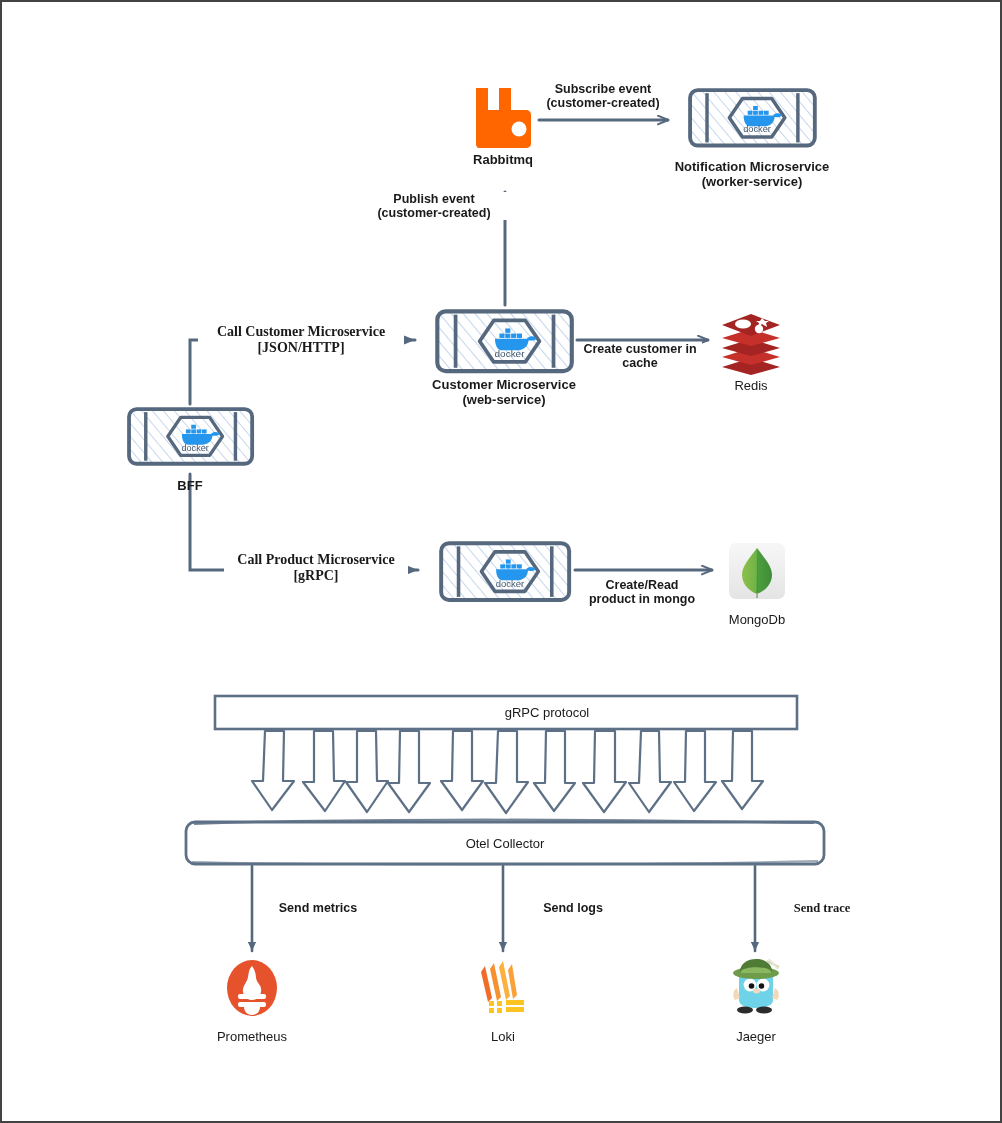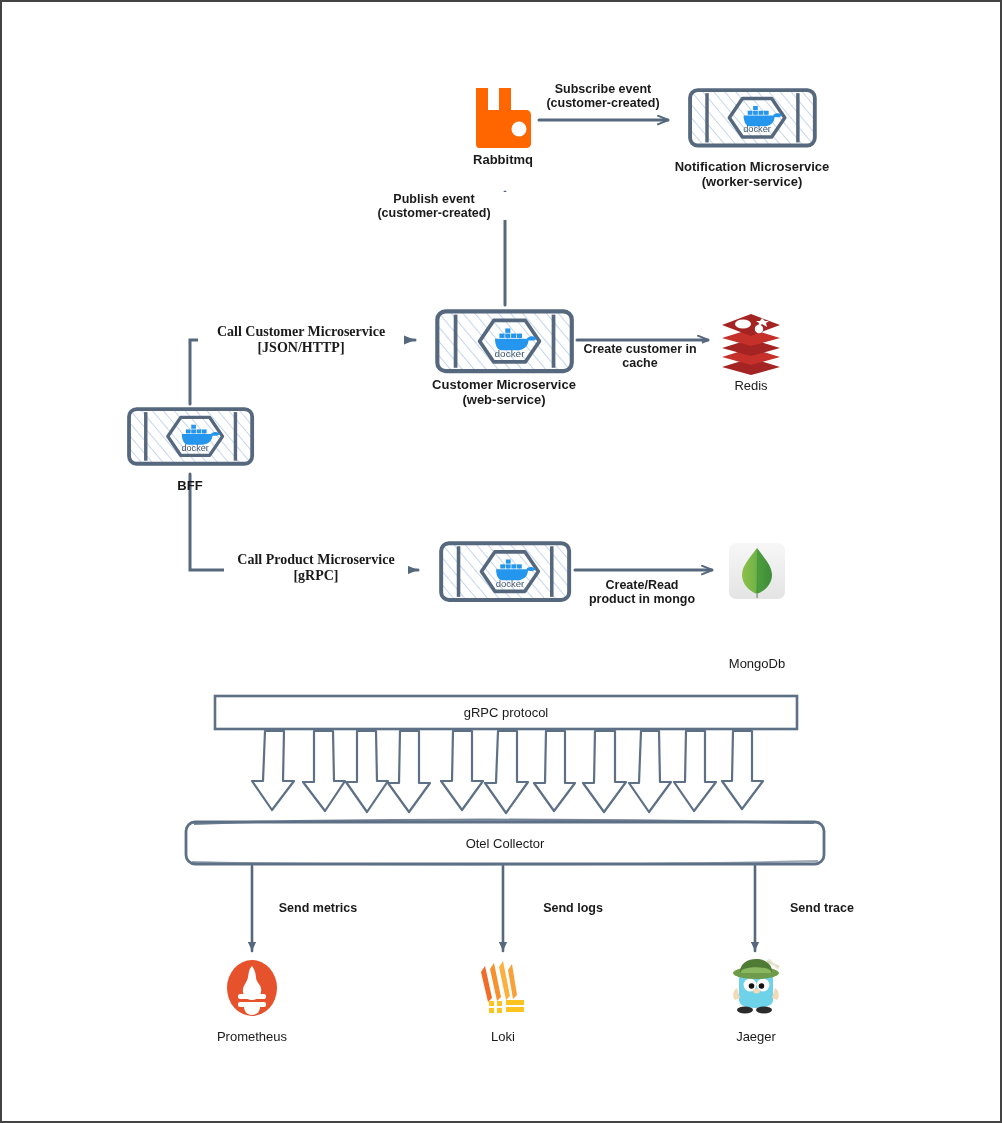--- a/index.html
+++ b/index.html
@@ -285,21 +285,21 @@
 
       <ellipse cx="25" cy="15" rx="23" ry="6" fill="#6f9c4a"></ellipse>
       <path d="M9,14 C9,5 17,1 25,1 C33,1 41,5 41,14 Z" fill="#4f7c35"></path>
       <path d="M10,13 C14,8 36,8 40,13 L40,15 L10,15 Z" fill="#8ab860"></path>
 
       <path d="M36,3 L48,9" stroke="#d8d8c0" stroke-width="2.4" fill="none"></path>
       <path d="M38,1 L47,11" stroke="#e8e8d2" stroke-width="1.8" fill="none"></path>
     </g>
   </svg>
 
-  <div class="bar-box" style="left:213px; top:694px; width:582px; height:33px;">
+  <div class="bar-box" style="left:213px; top:694px; width:582px; height:33px;padding-left:41px;">
     <span class="bar-text">gRPC protocol</span>
   </div>
 
   <div class="bar-box" style="left:184px; top:820px; width:638px; height:42px;">
     <span class="bar-text">Otel Collector</span>
   </div>
 
   <div class="node-label" style="left:431px; top:150px; width:140px;">
     <div>Rabbitmq</div>
   </div>
@@ -316,21 +316,21 @@
 
   <div class="node-label thin" style="left:689px; top:376px; width:120px;">
     <div>Redis</div>
   </div>
 
   <div class="node-label" style="left:128px; top:476px; width:120px;">
     <div>BFF</div>
   </div>
 
 
-  <div class="node-label thin" style="left:695px; top:610px; width:120px;margin-top:44px;">
+  <div class="node-label thin" style="left:695px; top:610px; width:120px;">
     <div>MongoDb</div>
   </div>
 
   <div class="node-label thin" style="left:190px; top:1027px; width:120px;">
     <div>Prometheus</div>
   </div>
 
   <div class="node-label thin" style="left:441px; top:1027px; width:120px;">
     <div>Loki</div>
   </div>
@@ -354,15 +354,15 @@
   <div class="edge-label serif" style="left:222px; top:550px; width:184px;">Call Product Microservice
 [gRPC]</div>
 
   <div class="edge-label" style="left:578px; top:576px; width:124px;">Create/Read
 product in mongo</div>
 
   <div class="edge-label" style="left:258px; top:899px; width:116px;">Send metrics</div>
 
   <div class="edge-label" style="left:524px; top:899px; width:94px;">Send logs</div>
 
-  <div class="edge-label" style="left:772px; top:899px; width:96px;">Send trace</div>
+  <div class="edge-label" style="left:772px; top:899px; width:96px;font-family:Liberation Serif, serif;">Send trace</div>
 
 </div>
 
 </body></html>

